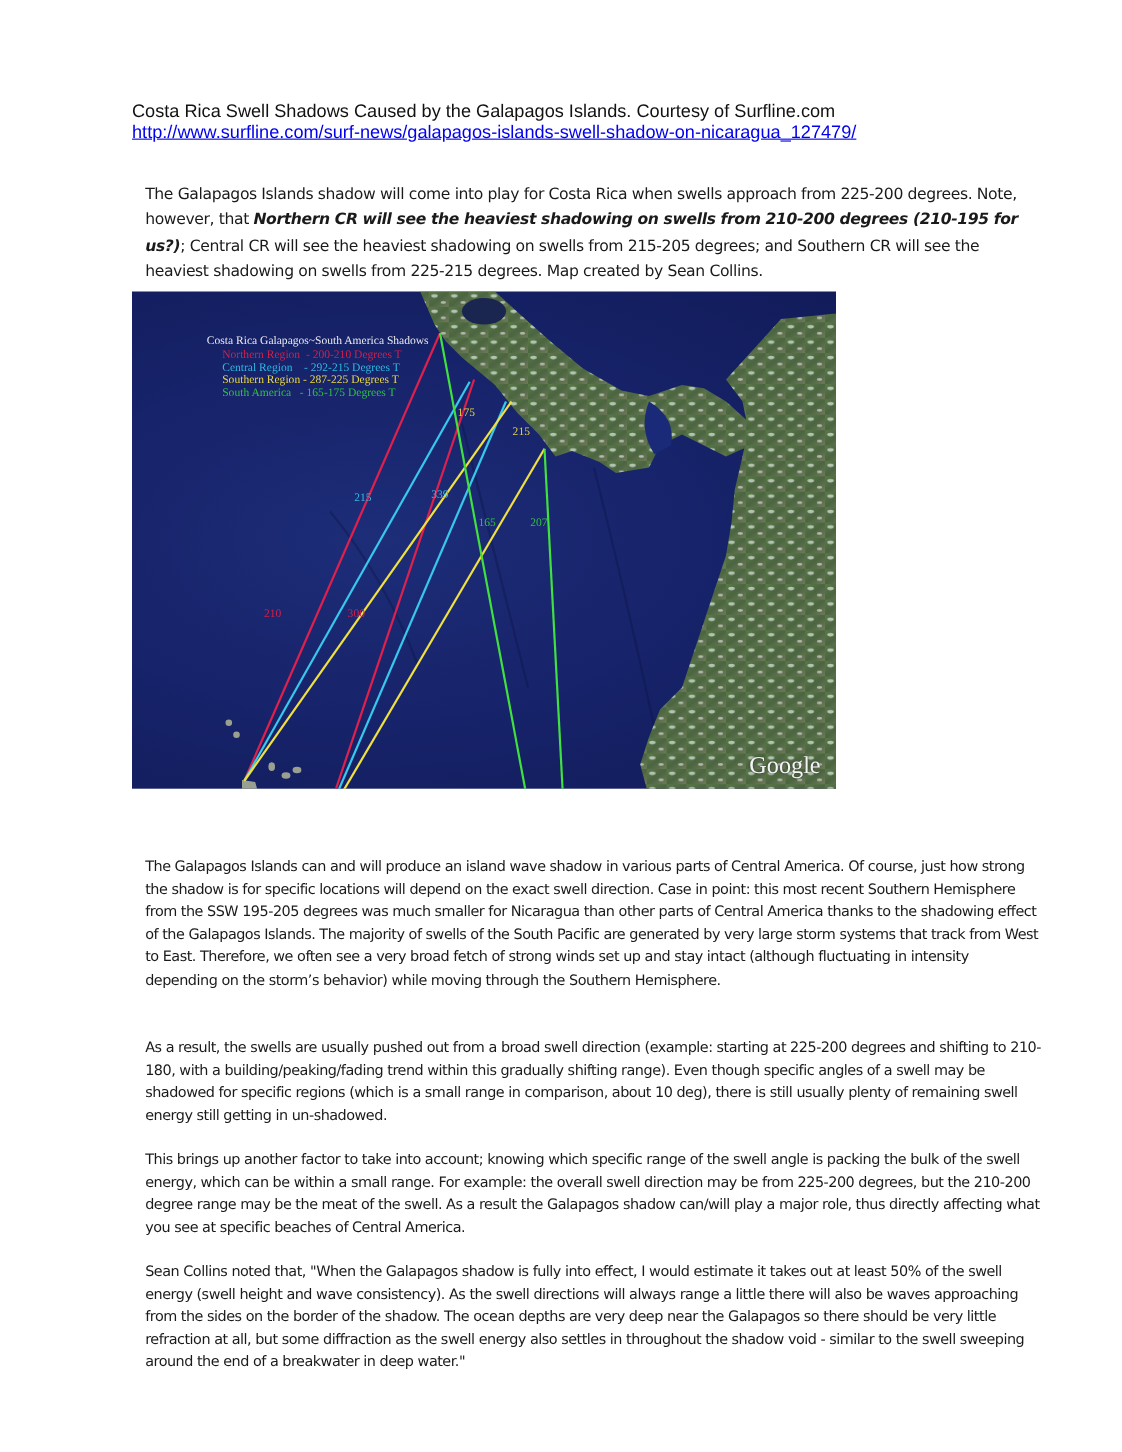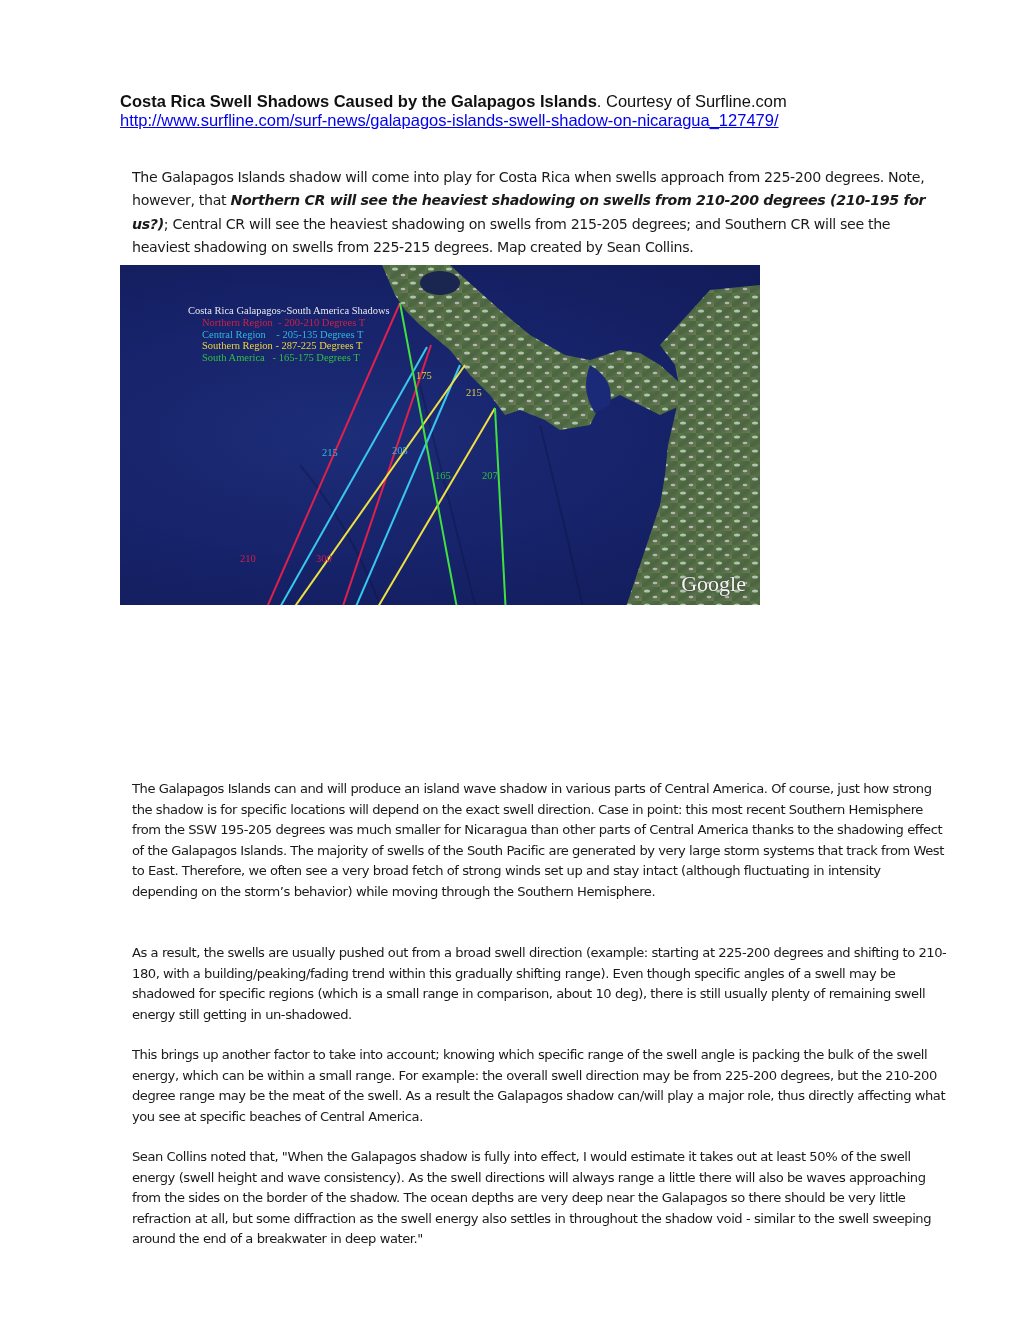--- a/index.html
+++ b/index.html
@@ -1,24 +1,24 @@
 <!DOCTYPE html>
 <html><head>
 <meta charset="utf-8">
 <style>
   html, body { margin: 0; padding: 0; background: #ffffff; }
   body { width: 1020px; height: 1320px; position: relative; overflow: hidden; }
   .page { position: absolute; left: 120px; top: 92px; width: 820px; color: #111; }
   .title-line { font-family: "Liberation Sans", sans-serif; font-size: 16.5px; line-height: 19px; color: #111; }
-  .title-line b { font-weight: bold; }
+  .title-line b { font-weight: normal; }
   .link { font-family: "Liberation Sans", sans-serif; font-size: 16.5px; line-height: 19px; color: #0000ee; text-decoration: underline; display: block; }
   .para { font-family: "DejaVu Sans", sans-serif; font-size: 13.1px; line-height: 20.6px; letter-spacing: -0.45px; color: #1a1a1a; margin: 12px; }
   .intro { position: absolute; top: 62px; left: 0; width: 815px; font-size: 14.2px; line-height: 23.3px; letter-spacing: -0.35px; }
   .intro b { font-weight: bold; font-style: italic; }
-  .map { position: absolute; left: 120px; top: 265px; width: 640px; height: 340px; overflow: hidden;
+  .map { position: absolute; left: 120px; top: 265px; width: 640px; height: 452px; overflow: hidden;
          background: radial-gradient(ellipse at 35% 50%, #1d2d78 0%, #17236a 50%, #121c5a 100%); }
   .map svg { position: absolute; left: 0; top: 0; }
   .legend { position: absolute; left: 68px; top: 40px; font-family: "Liberation Serif", serif; font-size: 10.5px; line-height: 11.8px; }
   .legend .ttl { color: #e8e8f0; }
   .legend .row { padding-left: 14px; white-space: pre; }
   .lbl { position: absolute; font-family: "Liberation Serif", serif; font-size: 10.5px; }
   .google { position: absolute; right: 14px; bottom: 8px; font-family: "Liberation Serif", serif; font-size: 22px; color: #f4f4f4; text-shadow: 0 0 2px #333; }
   .body-text { position: absolute; left: 120px; width: 815px; }
 </style>
 </head>
@@ -81,29 +81,29 @@
       <line x1="102" y1="445" x2="345" y2="100" stroke="#f0e040"></line>
       <line x1="175" y1="483" x2="375" y2="143" stroke="#f0e040"></line>
       <line x1="280" y1="38" x2="363" y2="482" stroke="#40e040"></line>
       <line x1="375" y1="143" x2="393" y2="482" stroke="#40e040"></line>
     </g>
   </svg>
 
   <div class="legend">
     <div class="ttl">Costa Rica Galapagos~South America Shadows</div>
     <div class="row" style="color:#d0204a">Northern Region  - 200-210 Degrees T</div>
-    <div class="row" style="color:#30b8e0">Central Region    - 205-135 Degrees T</div>
+    <div class="row" style="color:#30b8e0">Central Region    - 292-215 Degrees T</div>
     <div class="row" style="color:#e8d840">Southern Region - 287-225 Degrees T</div>
     <div class="row" style="color:#30c040">South America   - 165-175 Degrees T</div>
   </div>
 
   <div class="lbl" style="left:120px; top:288px; color:#d0204a">210</div>
   <div class="lbl" style="left:196px; top:288px; color:#d0204a">300</div>
   <div class="lbl" style="left:202px; top:182px; color:#38b8e0">215</div>
-  <div class="lbl" style="left:272px; top:180px; color:#38b8e0">205</div>
+  <div class="lbl" style="left:272px; top:180px; color:#38b8e0">339</div>
   <div class="lbl" style="left:296px; top:105px; color:#e0d040">175</div>
   <div class="lbl" style="left:346px; top:122px; color:#e0d040">215</div>
   <div class="lbl" style="left:315px; top:205px; color:#30c040">165</div>
   <div class="lbl" style="left:362px; top:205px; color:#30c040">207</div>
   <div class="google">Google</div>
 </div>
 
 <p class="para body-text" style="top:767px">The Galapagos Islands can and will produce an island wave shadow in various parts of Central America. Of course, just how strong the shadow is for specific locations will depend on the exact swell direction. Case in point: this most recent Southern Hemisphere from the SSW 195-205 degrees was much smaller for Nicaragua than other parts of Central America thanks to the shadowing effect of the Galapagos Islands. The majority of swells of the South Pacific are generated by very large storm systems that track from West to East. Therefore, we often see a very broad fetch of strong winds set up and stay intact (although fluctuating in intensity depending on the storm’s behavior) while moving through the Southern Hemisphere.</p>
 <p class="para body-text" style="top:931px">As a result, the swells are usually pushed out from a broad swell direction (example: starting at 225-200 degrees and shifting to 210-180, with a building/peaking/fading trend within this gradually shifting range). Even though specific angles of a swell may be shadowed for specific regions (which is a small range in comparison, about 10 deg), there is still usually plenty of remaining swell energy still getting in un-shadowed.</p>
 <p class="para body-text" style="top:1033px">This brings up another factor to take into account; knowing which specific range of the swell angle is packing the bulk of the swell energy, which can be within a small range. For example: the overall swell direction may be from 225-200 degrees, but the 210-200 degree range may be the meat of the swell. As a result the Galapagos shadow can/will play a major role, thus directly affecting what you see at specific beaches of Central America.</p>

